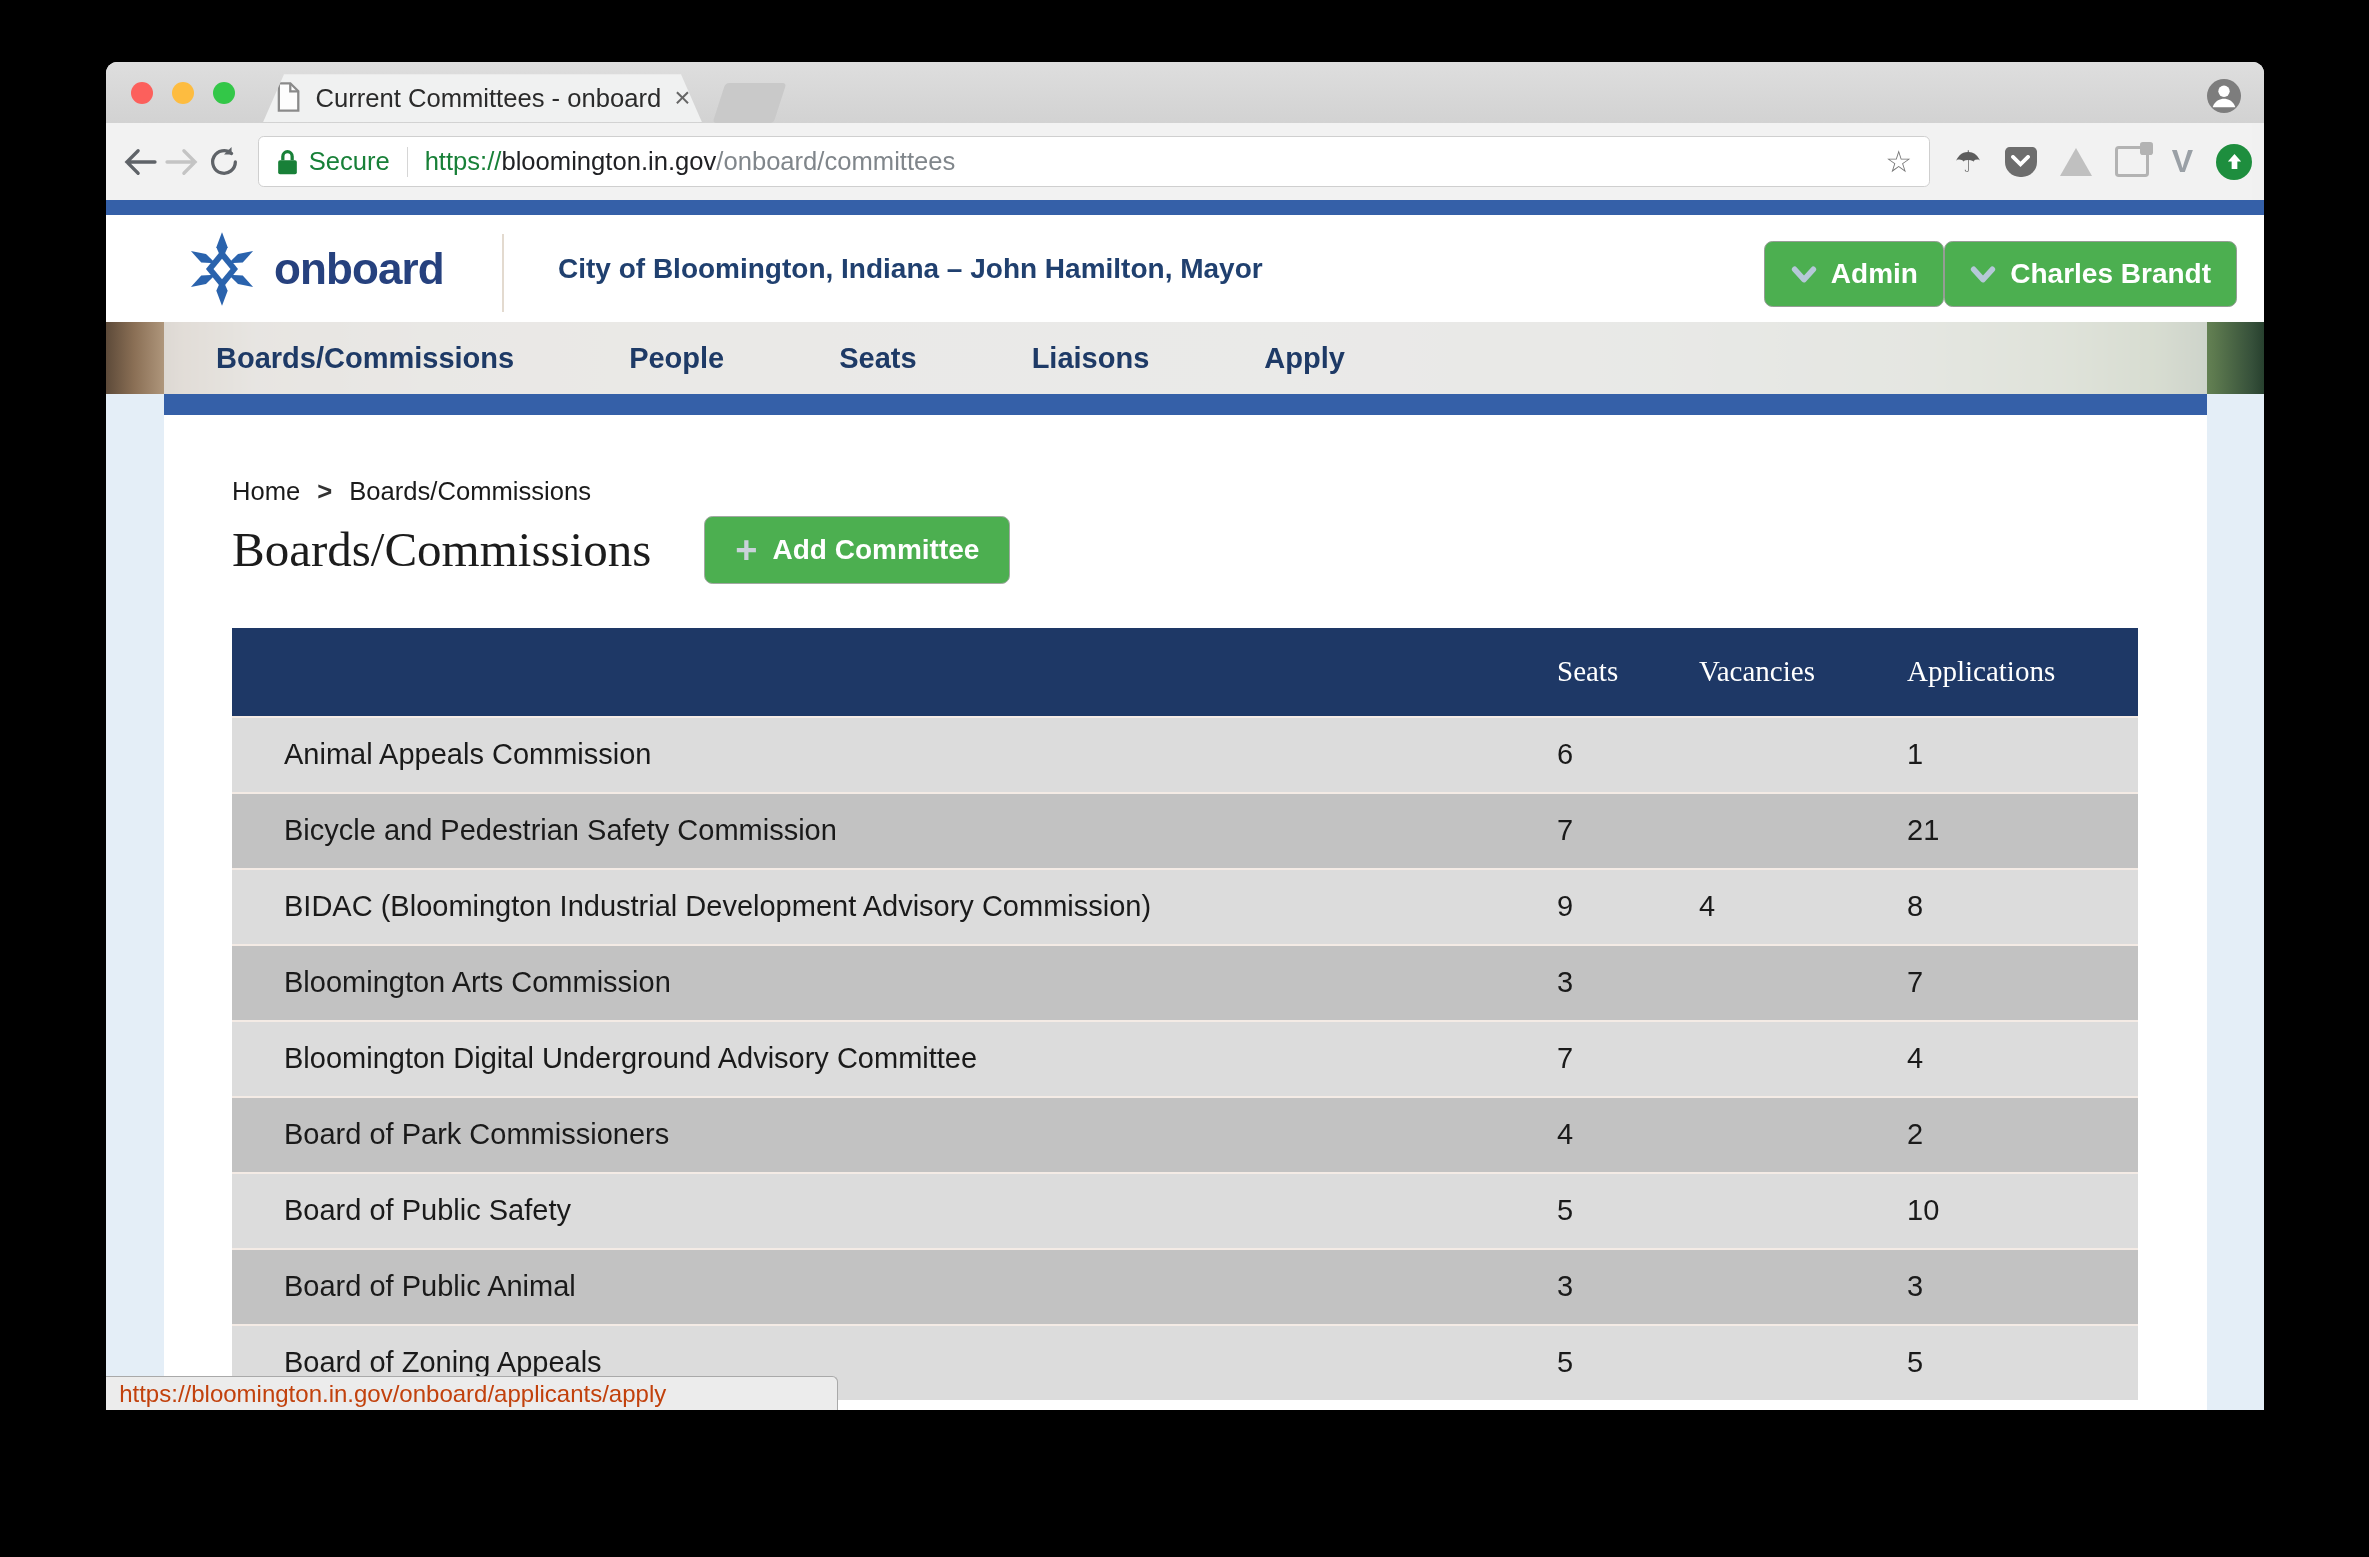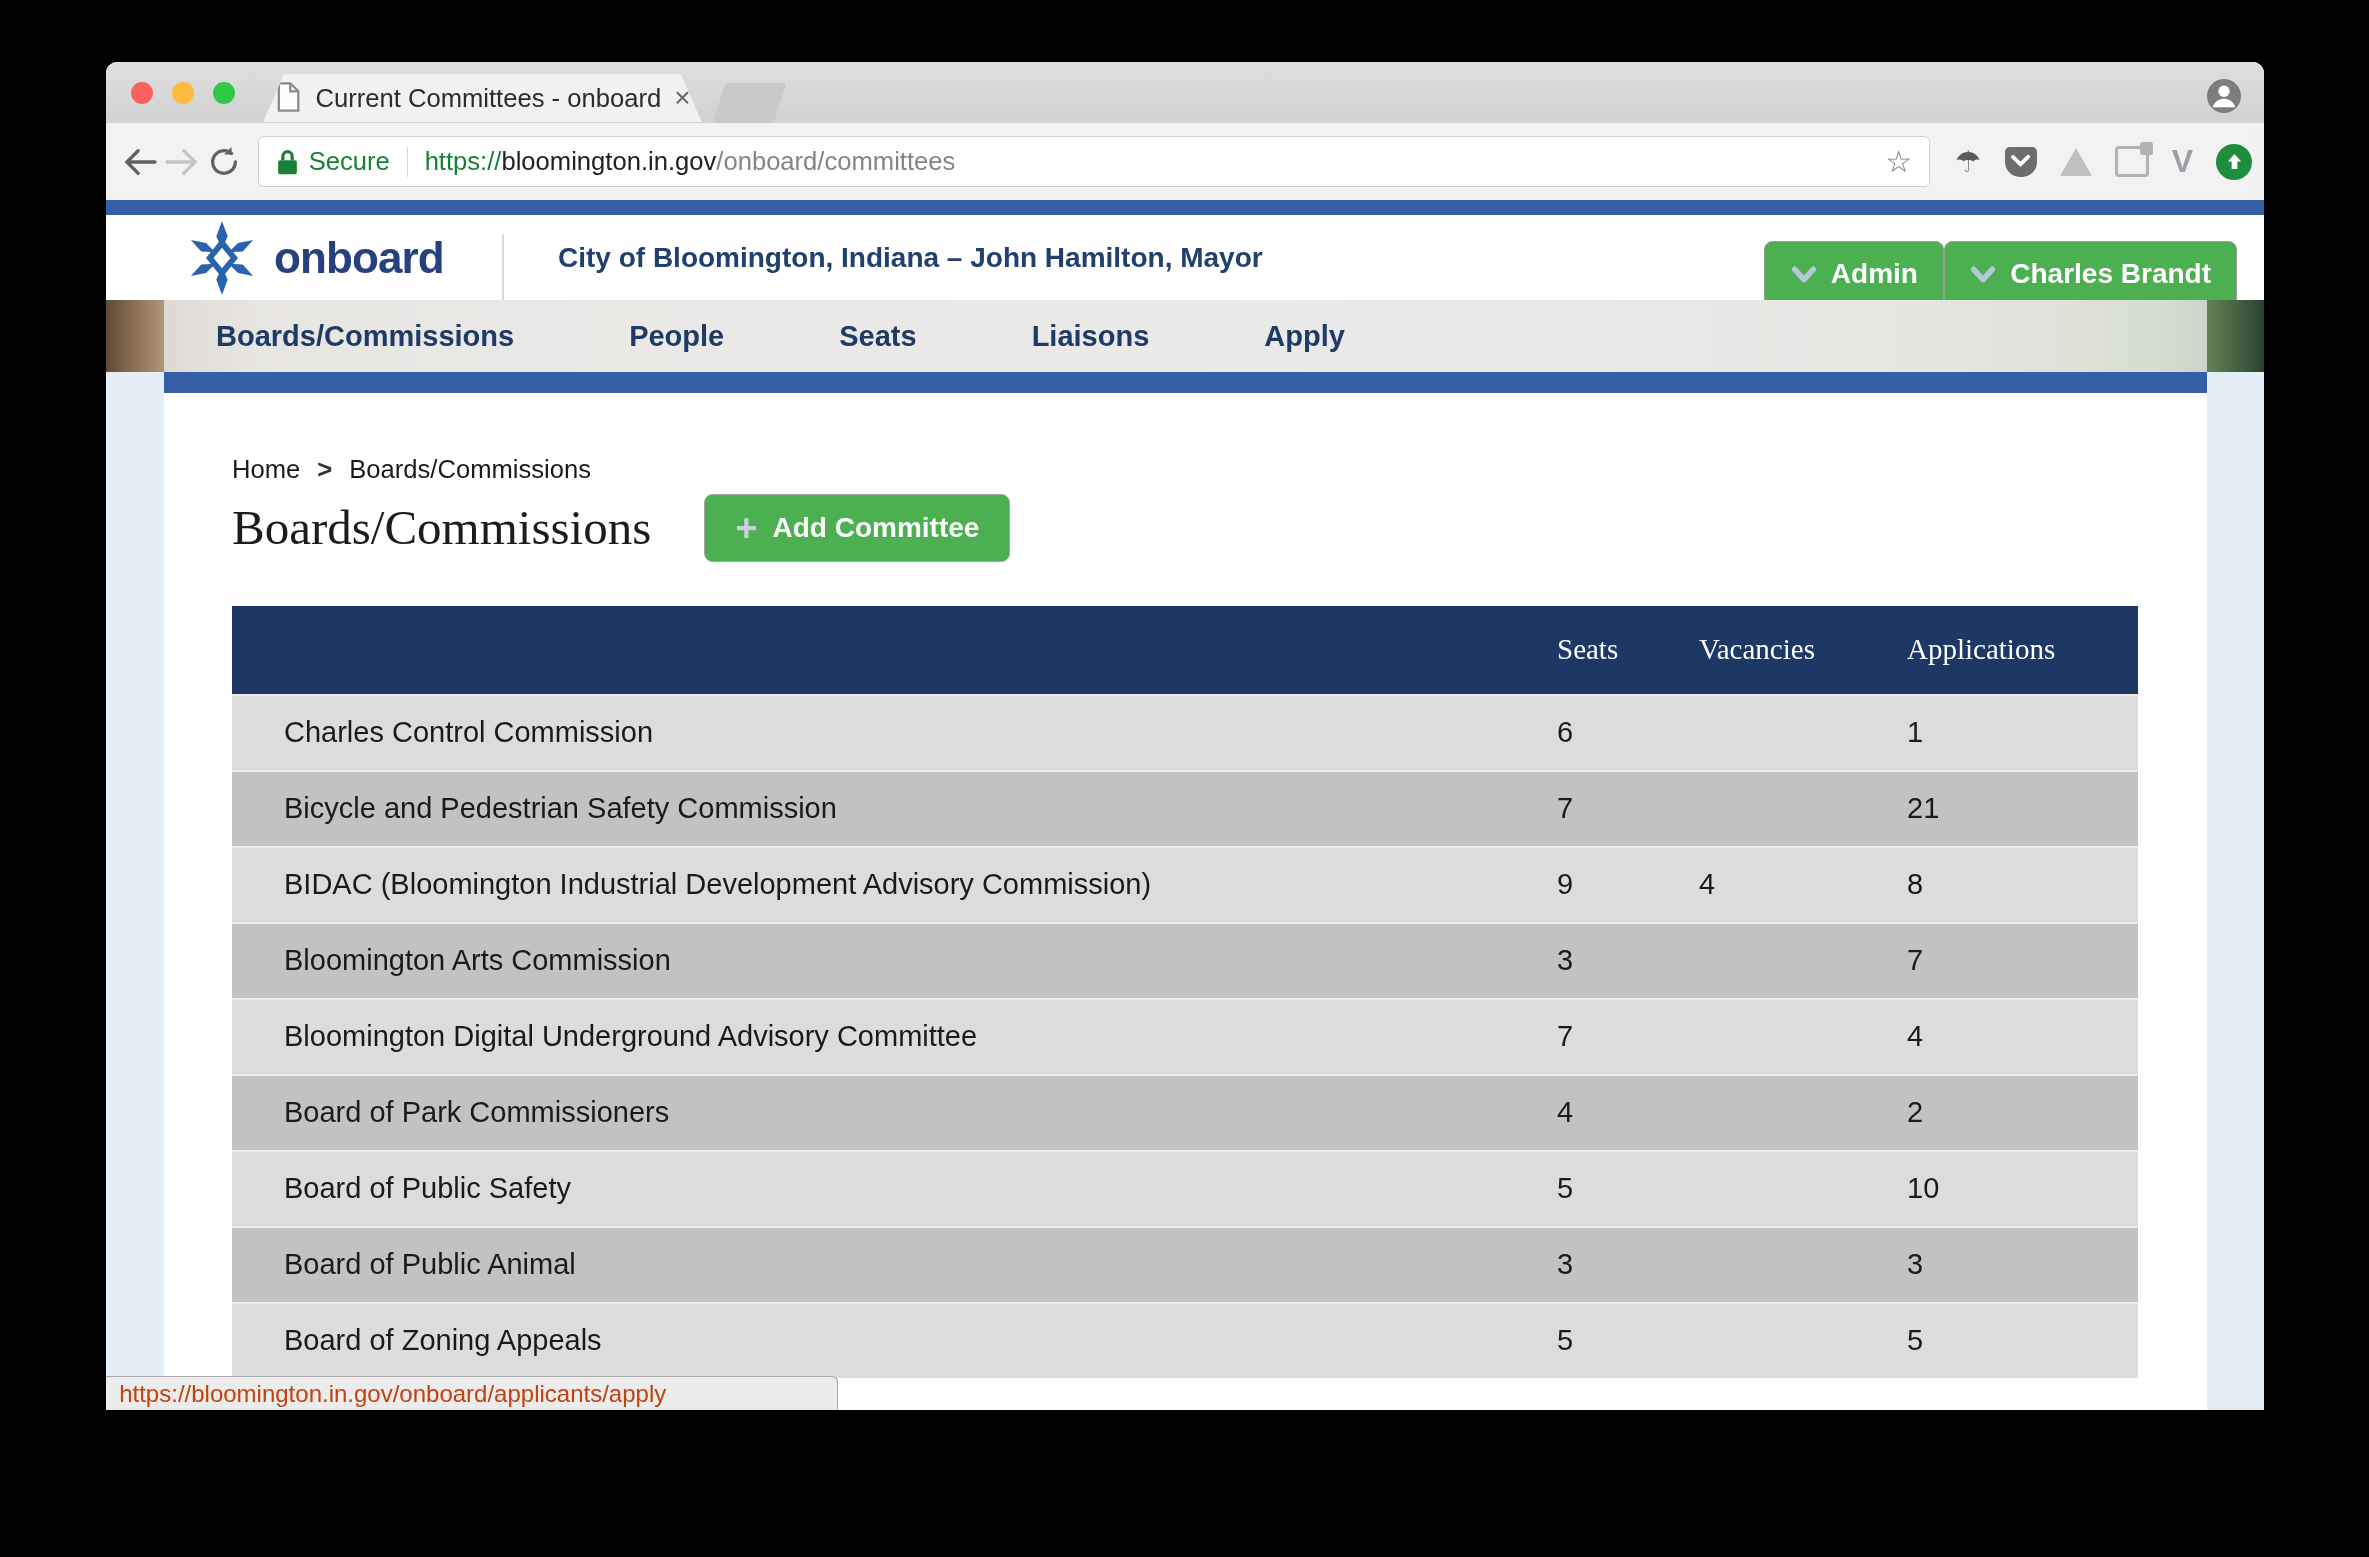--- a/index.html
+++ b/index.html
@@ -59,21 +59,21 @@
     border-bottom:28px solid #c0c0c0;}
   .shot{width:28px;height:24.6px;border:3.8px solid #b3b3b3;border-radius:3.8px;position:relative;}
   .shot::after{content:"";position:absolute;right:-7.6px;top:-7.6px;width:13.2px;height:13.2px;
     background:#b3b3b3;border-radius:2.8px;}
   .vicon{font-size:32px;font-weight:bold;color:#9aa0a6;}
   .greenup{width:36px;height:36px;border-radius:50%;background:#1e8e3e;
     display:flex;align-items:center;justify-content:center;}
   
   .page{position:absolute;top:138px;left:0;right:0;bottom:0;display:flex;flex-direction:column;}
   .stripe-top{height:15px;background:#3560a8;}
-  .site-header{height:85px;background:#fff;position:relative;}
+  .site-header{height:107px;background:#fff;position:relative;}
   .brand{position:absolute;left:83px;top:0;height:100%;display:flex;align-items:center;gap:19px;}
   .brand-name{font-size:44px;color:#26417e;font-weight:bold;letter-spacing:-0.9px;}
   .hdr-div{position:absolute;left:396px;top:19px;height:78px;width:1.9px;background:#e3dacf;}
   .site-title{position:absolute;left:452px;top:0;height:100%;display:flex;align-items:center;
     font-size:28px;font-weight:bold;color:#20406f;}
   .hdr-buttons{position:absolute;right:27.4px;top:25.6px;display:flex;}
   .gbtn{height:64px;background:#4caf50;border:0.9px solid #959d95;border-radius:8.5px;
     display:flex;align-items:center;gap:13.2px;padding:0 24.6px;color:#fff;
     font-size:28px;font-weight:bold;white-space:nowrap;}
   .chev{width:28px;height:28px;}
@@ -264,21 +264,21 @@
 
         <div class="table">
           <div class="thead">
             <div class="col-name"></div>
             <div class="col-seats">Seats</div>
             <div class="col-vac">Vacancies</div>
             <div class="col-app">Applications</div>
           </div>
           <div id="rows">
   <div class="t-row row-light">
-    <div class="col-name">Charles Control Commission</div>
+    <div class="col-name">Animal Appeals Commission</div>
     <div class="col-seats">6</div>
     <div class="col-vac"></div>
     <div class="col-app">1</div>
   </div>
 
   <div class="t-row row-dark">
     <div class="col-name">Bicycle and Pedestrian Safety Commission</div>
     <div class="col-seats">7</div>
     <div class="col-vac"></div>
     <div class="col-app">21</div>

